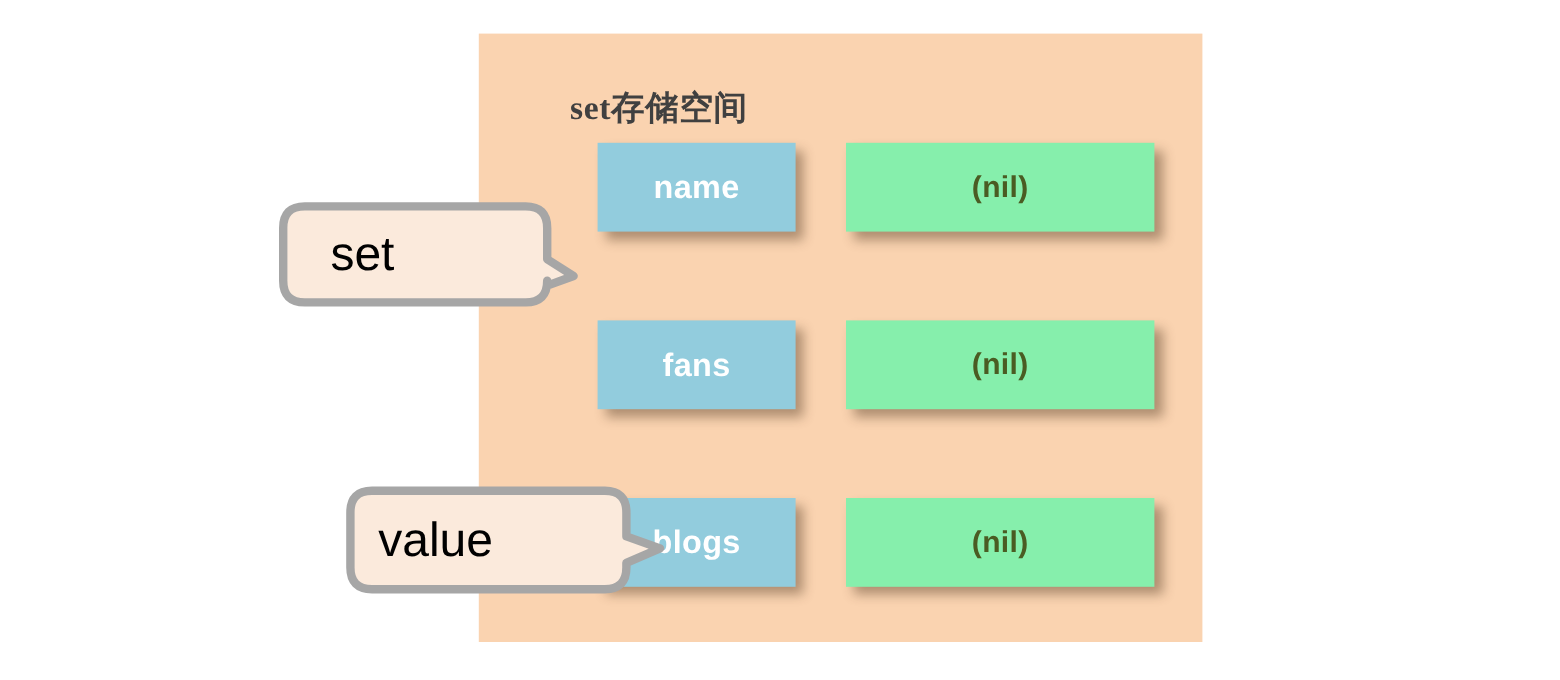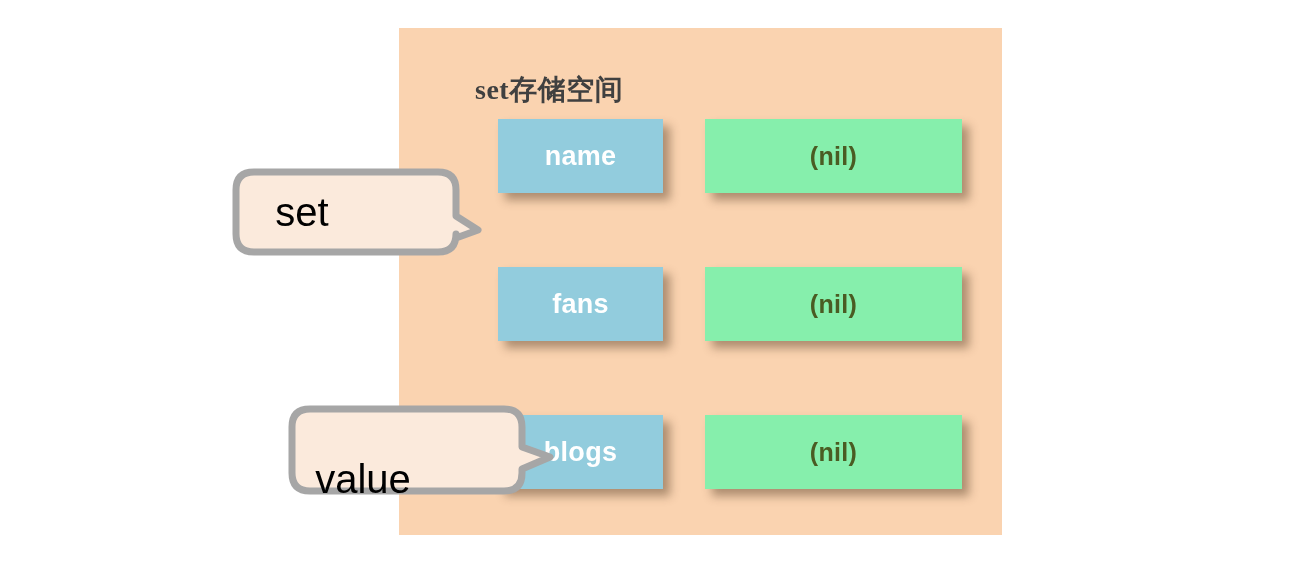--- a/index.html
+++ b/index.html
@@ -116,21 +116,20 @@
   }
 
   #callout-value {
     left: 244px;
     top: 405px;
     width: 268px;
     height: 90px;
   }
   #callout-value .bubble-label {
     width: 238px;
-    margin-top: 29px;
   }
 </style>
 </head>
 <body>
 
 <div id="diagram-root">
 
   <div id="storage-panel">
 
     <div id="panel-title">set存储空间</div>

